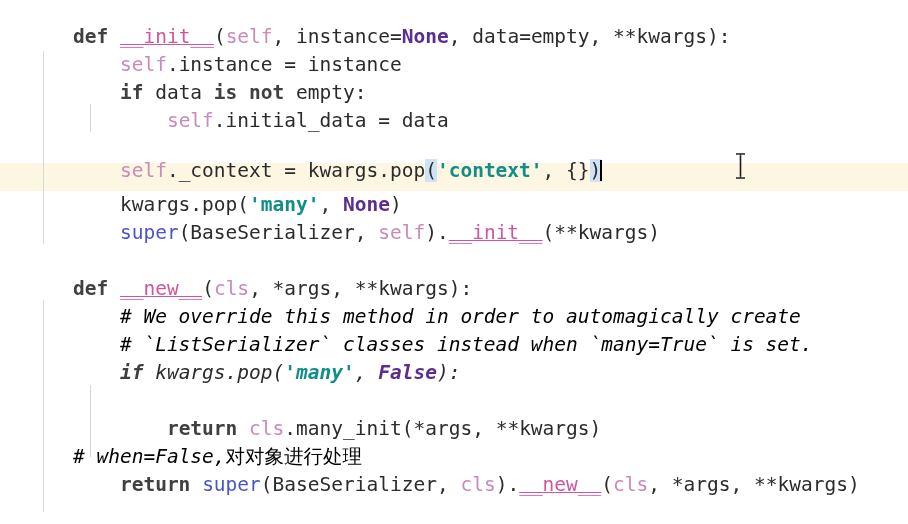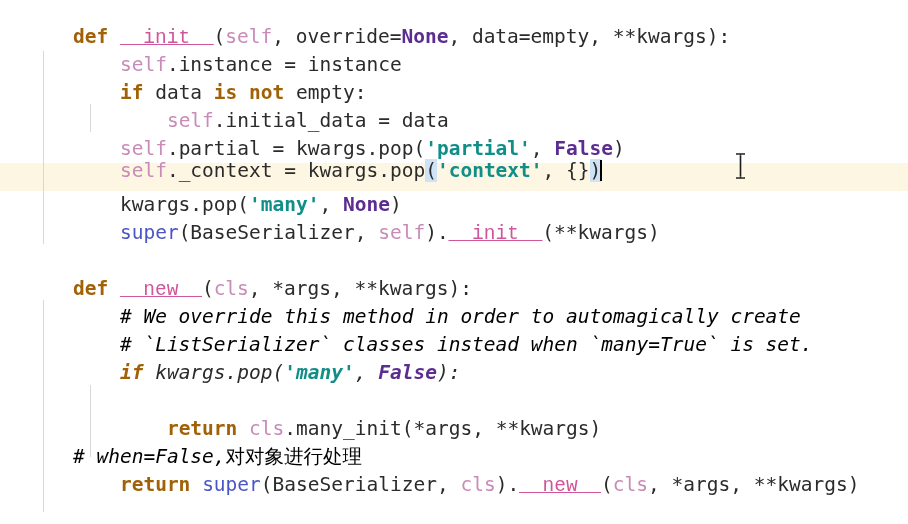--- a/index.html
+++ b/index.html
@@ -51,22 +51,22 @@
     left: 0;
     height: 28px;
     line-height: 28px;
     white-space: pre;
     font-size: 19.5px;
     letter-spacing: 0px;
     color: #2b2b2b;
   }
 
   
-  .kw       { color: #a16207; font-weight: bold; }   
-  .fn       { color: #d0569b; text-decoration: underline; font-family: Liberation Mono, monospace; }  
+  .kw       { color: #404040; font-weight: bold; }   
+  .fn       { color: #d0569b; text-decoration: underline; }  
   .selfp    { color: #c98bb8; }                       
   .plain    { color: #2b2b2b; }
   .str      { color: #108e88; font-weight: bold; }    
   .const    { color: #5c2d91; font-weight: bold; }    
   .call     { color: #4a55c8; }
   .cmt      { color: #000000; font-style: italic; }
   .cmt-cjk  { font-style: normal; font-family: "DejaVu Sans", "Liberation Sans", sans-serif; }
   .brkt-hl  { background: #cfe3f7; }                  
 
   
@@ -95,25 +95,24 @@
   <div class="line-highlight" style="top: 163px; background: rgb(253, 246, 227);"></div>
 
   <div id="indent-guides">
       <div class="indent-guide" style="left: 43px; top: 51px; height: 193px; background: rgb(216, 216, 216);"></div>
       <div class="indent-guide" style="left: 43px; top: 300px; height: 212px; background: rgb(216, 216, 216);"></div>
       <div class="indent-guide" style="left: 90px; top: 104px; height: 28px; background: rgb(216, 216, 216);"></div>
       <div class="indent-guide" style="left: 90px; top: 385px; height: 72px; background: rgb(216, 216, 216);"></div>
     </div>
 
   <div class="code-layer" id="code-layer">
-      <div class="line" style="top: 23px; left: 26px;"><span class="plain">    </span><span class="kw">def</span><span class="plain"> </span><span class="fn">__init__</span><span class="plain">(</span><span class="selfp">self</span><span class="plain">, override=</span><span class="const">None</span><span class="plain">, data=empty, **kwargs):</span></div>
+      <div class="line" style="top: 23px; left: 26px;"><span class="plain">    </span><span class="kw">def</span><span class="plain"> </span><span class="fn">__init__</span><span class="plain">(</span><span class="selfp">self</span><span class="plain">, instance=</span><span class="const">None</span><span class="plain">, data=empty, **kwargs):</span></div>
       <div class="line" style="top: 51px; left: 26px;"><span class="plain">        </span><span class="selfp">self</span><span class="plain">.instance = instance</span></div>
       <div class="line" style="top: 107px; left: 26px;"><span class="plain">            </span><span class="selfp">self</span><span class="plain">.initial_data = data</span></div>
       <div class="line" style="top: 79px; left: 26px;"><span class="plain">        </span><span class="kw">if</span><span class="plain"> data </span><span class="kw">is</span><span class="plain"> </span><span class="kw">not</span><span class="plain"> empty:</span></div>
-      <div class="line" style="top: 135px; left: 26px;"><span class="plain">        </span><span class="selfp">self</span><span class="plain">.partial = kwargs.pop(</span><span class="str">'partial'</span><span class="plain">, </span><span class="const">False</span><span class="plain">)</span></div>
       <div class="line" style="top: 157px; left: 26px;"><span class="plain">        </span><span class="selfp">self</span><span class="plain">._context = kwargs.pop</span><span class="plain brkt-hl">(</span><span class="str">'context'</span><span class="plain">, {}</span><span class="plain brkt-hl">)</span><span class="caret" style="background: rgb(0, 0, 0);"></span></div>
       <div class="line" style="top: 191px; left: 26px;"><span class="plain">        kwargs.pop(</span><span class="str">'many'</span><span class="plain">, </span><span class="const">None</span><span class="plain">)</span></div>
       <div class="line" style="top: 219px; left: 26px;"><span class="plain">        </span><span class="call">super</span><span class="plain">(BaseSerializer, </span><span class="selfp">self</span><span class="plain">).</span><span class="fn">__init__</span><span class="plain">(**kwargs)</span></div>
       <div class="line" style="top: 247px; left: 26px;"></div>
       <div class="line" style="top: 275px; left: 26px;"><span class="plain">    </span><span class="kw">def</span><span class="plain"> </span><span class="fn">__new__</span><span class="plain">(</span><span class="selfp">cls</span><span class="plain">, *args, **kwargs):</span></div>
       <div class="line" style="top: 303px; left: 26px;"><span class="plain">        </span><span class="cmt"># We override this method in order to automagically create</span></div>
       <div class="line" style="top: 331px; left: 26px;"><span class="plain">        </span><span class="cmt"># `ListSerializer` classes instead when `many=True` is set.</span></div>
       <div class="line" style="top: 359px; left: 26px; font-style: italic;"><span class="plain">        </span><span class="kw">if</span><span class="plain"> kwargs.pop(</span><span class="str">'many'</span><span class="plain">, </span><span class="const">False</span><span class="plain">):</span></div>
       <div class="line" style="top: 415px; left: 26px;"><span class="plain">            </span><span class="kw">return</span><span class="plain"> </span><span class="selfp">cls</span><span class="plain">.many_init(*args, **kwargs)</span></div>
       <div class="line" style="top: 443px; left: 26px;"><span class="plain">    </span><span class="cmt"># when=False,</span><span class="cmt cmt-cjk">对对象进行处理</span></div>

